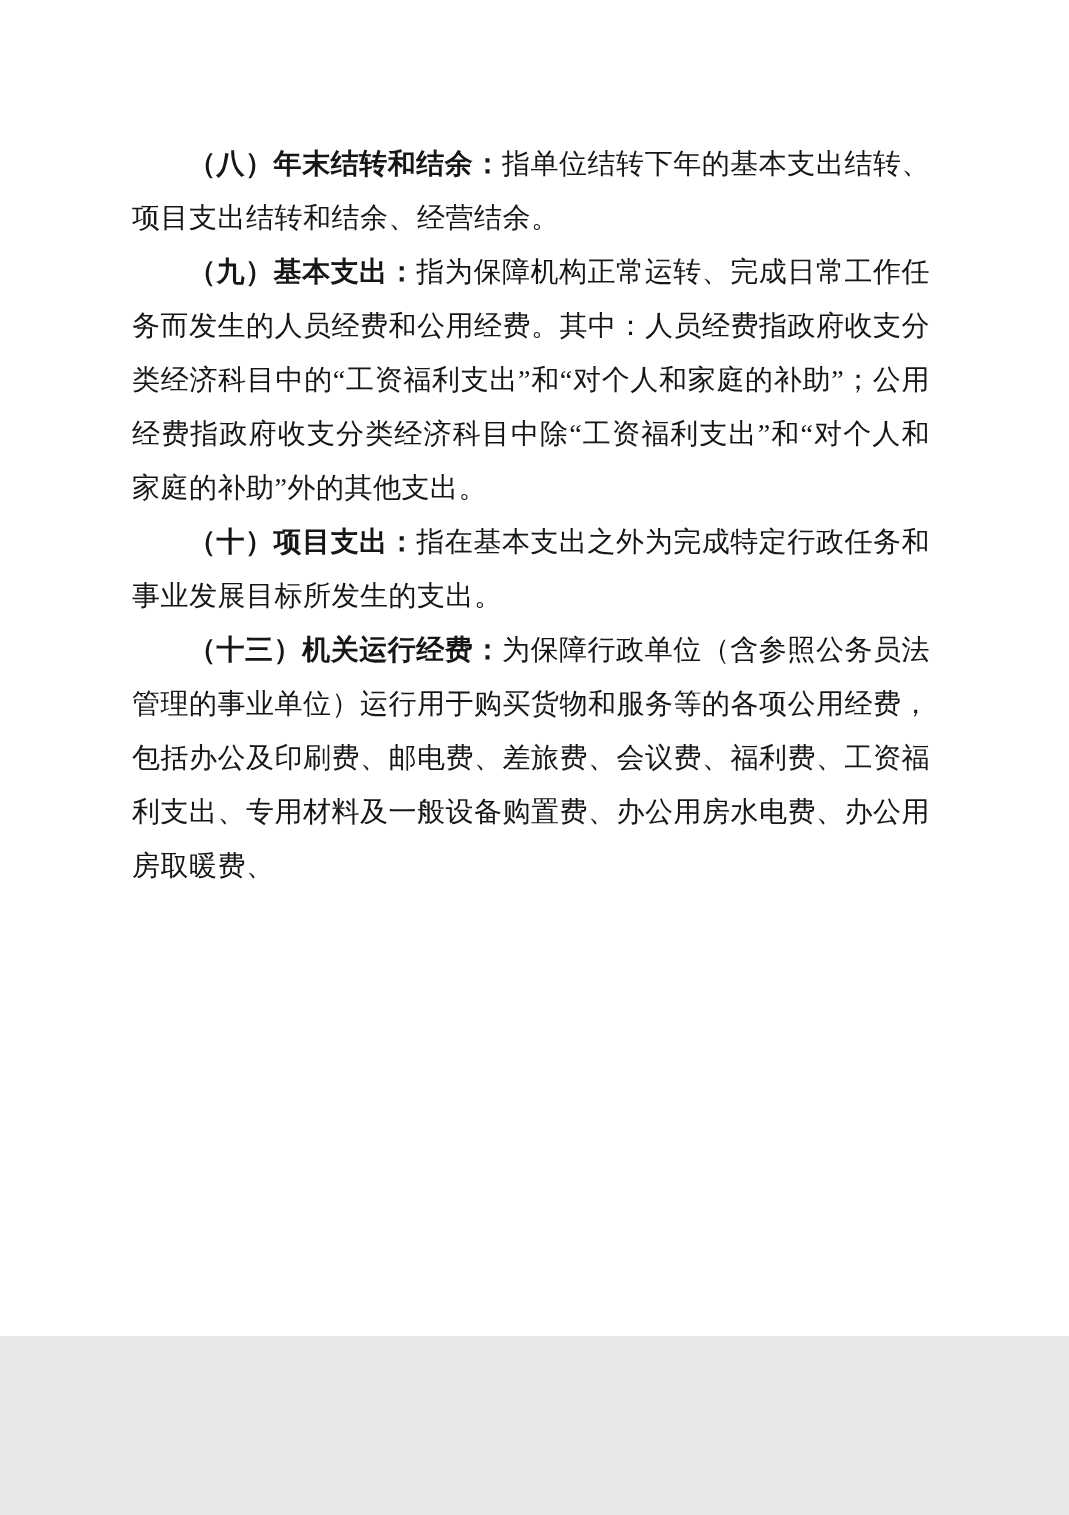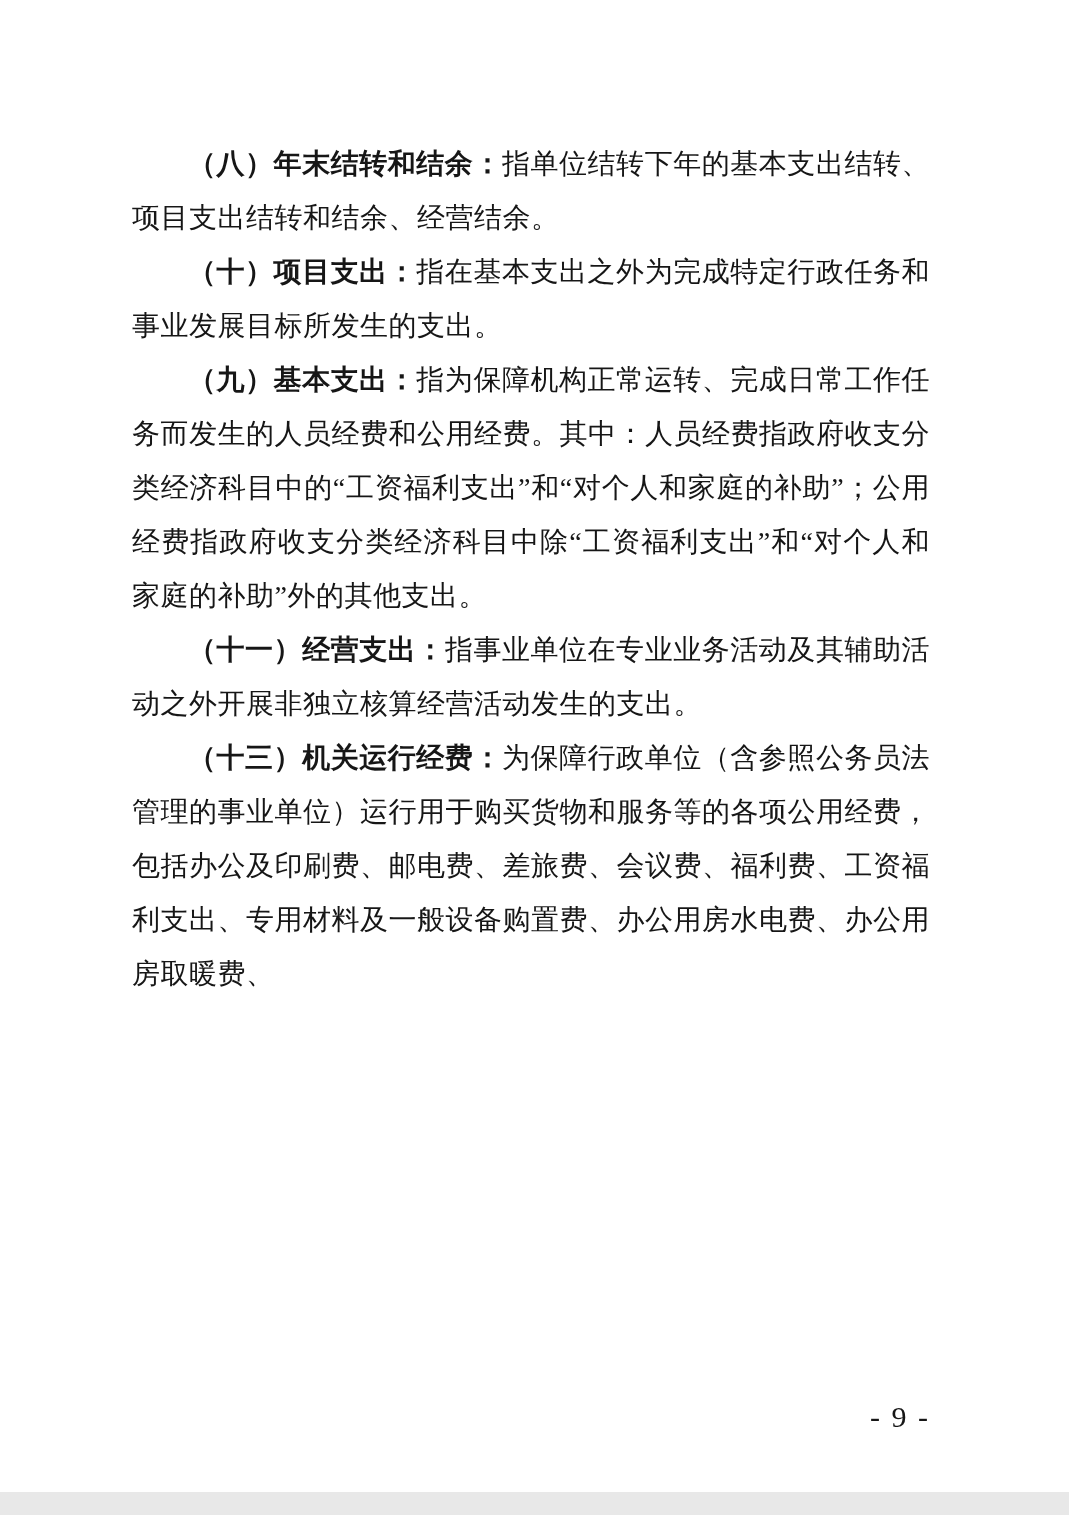--- a/index.html
+++ b/index.html
@@ -8,21 +8,21 @@
     --paper: #ffffff;
   }
   html, body {
     margin: 0;
     padding: 0;
     background: #e8e8e8;
   }
   .page {
     position: relative;
     width: 1069px;
-    height: 1492px;
+    height: 1336px;
     margin: 0 auto;
     background: var(--paper);
     overflow: hidden;
     font-family: "Liberation Serif", "DejaVu Serif", serif;
     color: var(--ink);
   }
   .body-text {
     position: absolute;
     left: 132px;
     top: 137px;
@@ -51,23 +51,22 @@
     color: var(--ink);
   }
 </style>
 </head>
 <body>
 
 <div class="page">
   <div class="body-text">
   <p class="para"><span class="term-heading">（八）年末结转和结余：</span><span class="term-definition">指单位结转下年的基本支出结转、项目支出结转和结余、经营结余。</span></p>
 
+  <p class="para"><span class="term-heading">（九）基本支出：</span><span class="term-definition">指为保障机构正常运转、完成日常工作任务而发生的人员经费和公用经费。其中：人员经费指政府收支分类经济科目中的“工资福利支出”和“对个人和家庭的补助”；公用经费指政府收支分类经济科目中除“工资福利支出”和“对个人和家庭的补助”外的其他支出。</span></p>
+
   <p class="para"><span class="term-heading">（十）项目支出：</span><span class="term-definition">指在基本支出之外为完成特定行政任务和事业发展目标所发生的支出。</span></p>
 
-  <p class="para"><span class="term-heading">（九）基本支出：</span><span class="term-definition">指为保障机构正常运转、完成日常工作任务而发生的人员经费和公用经费。其中：人员经费指政府收支分类经济科目中的“工资福利支出”和“对个人和家庭的补助”；公用经费指政府收支分类经济科目中除“工资福利支出”和“对个人和家庭的补助”外的其他支出。</span></p>
-
-  <p class="para"><span class="term-heading">（十一）经营支出：</span><span class="term-definition">指事业单位在专业业务活动及其辅助活动之外开展非独立核算经营活动发生的支出。</span></p>
 
 
   <p class="para"><span class="term-heading">（十三）机关运行经费：</span><span class="term-definition">为保障行政单位（含参照公务员法管理的事业单位）运行用于购买货物和服务等的各项公用经费，包括办公及印刷费、邮电费、差旅费、会议费、福利费、工资福利支出、专用材料及一般设备购置费、办公用房水电费、办公用房取暖费、</span></p>
 </div>
   <div class="page-number">- 9 -</div>
 </div>
 
 </body></html>

